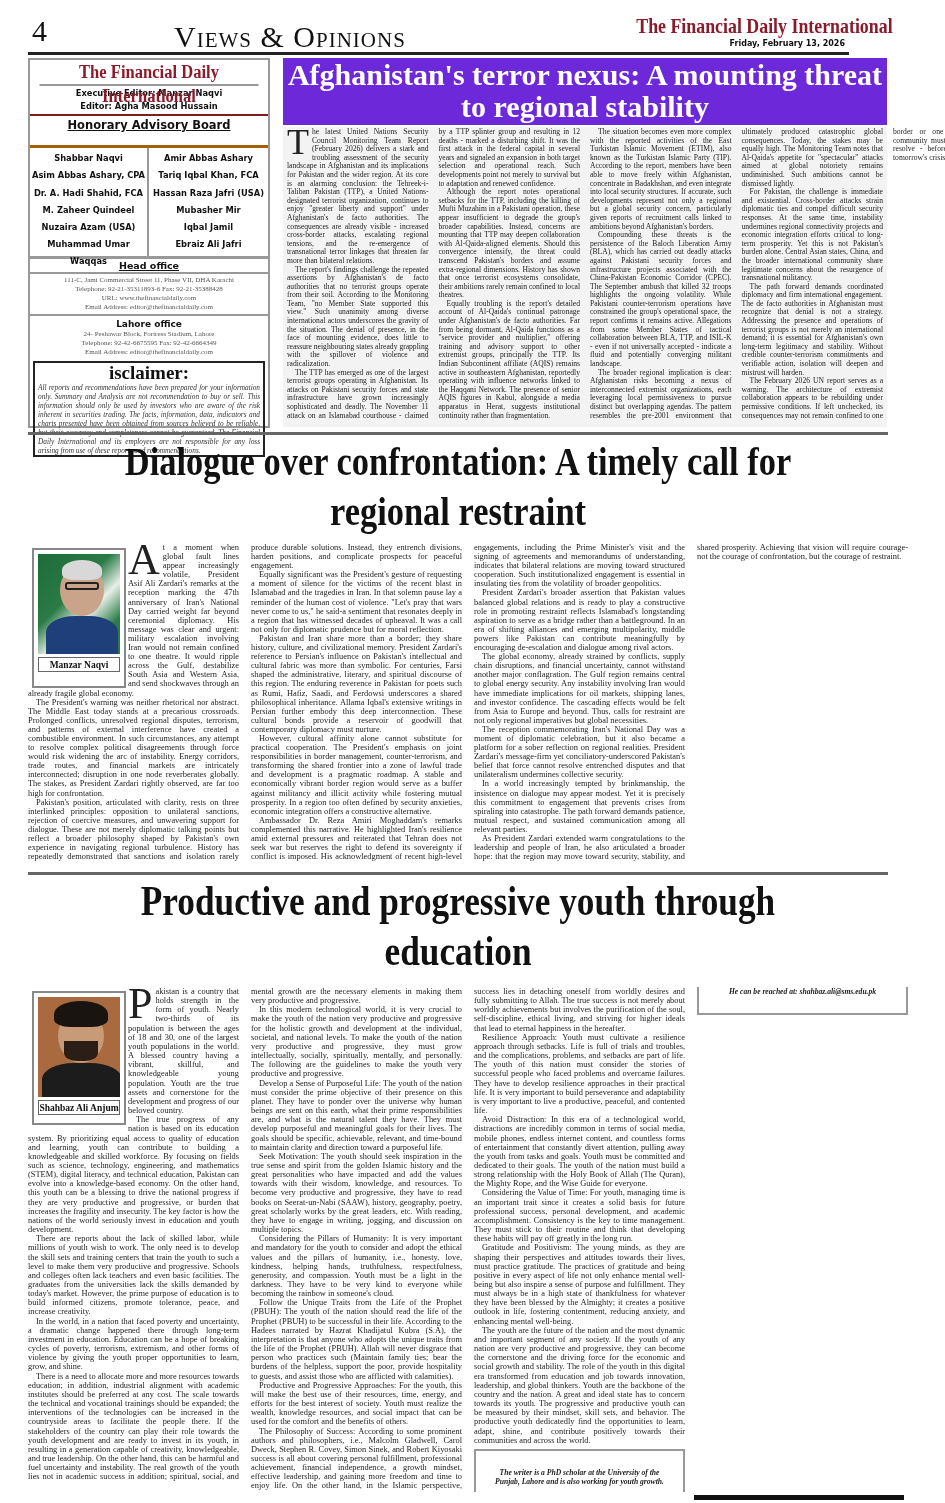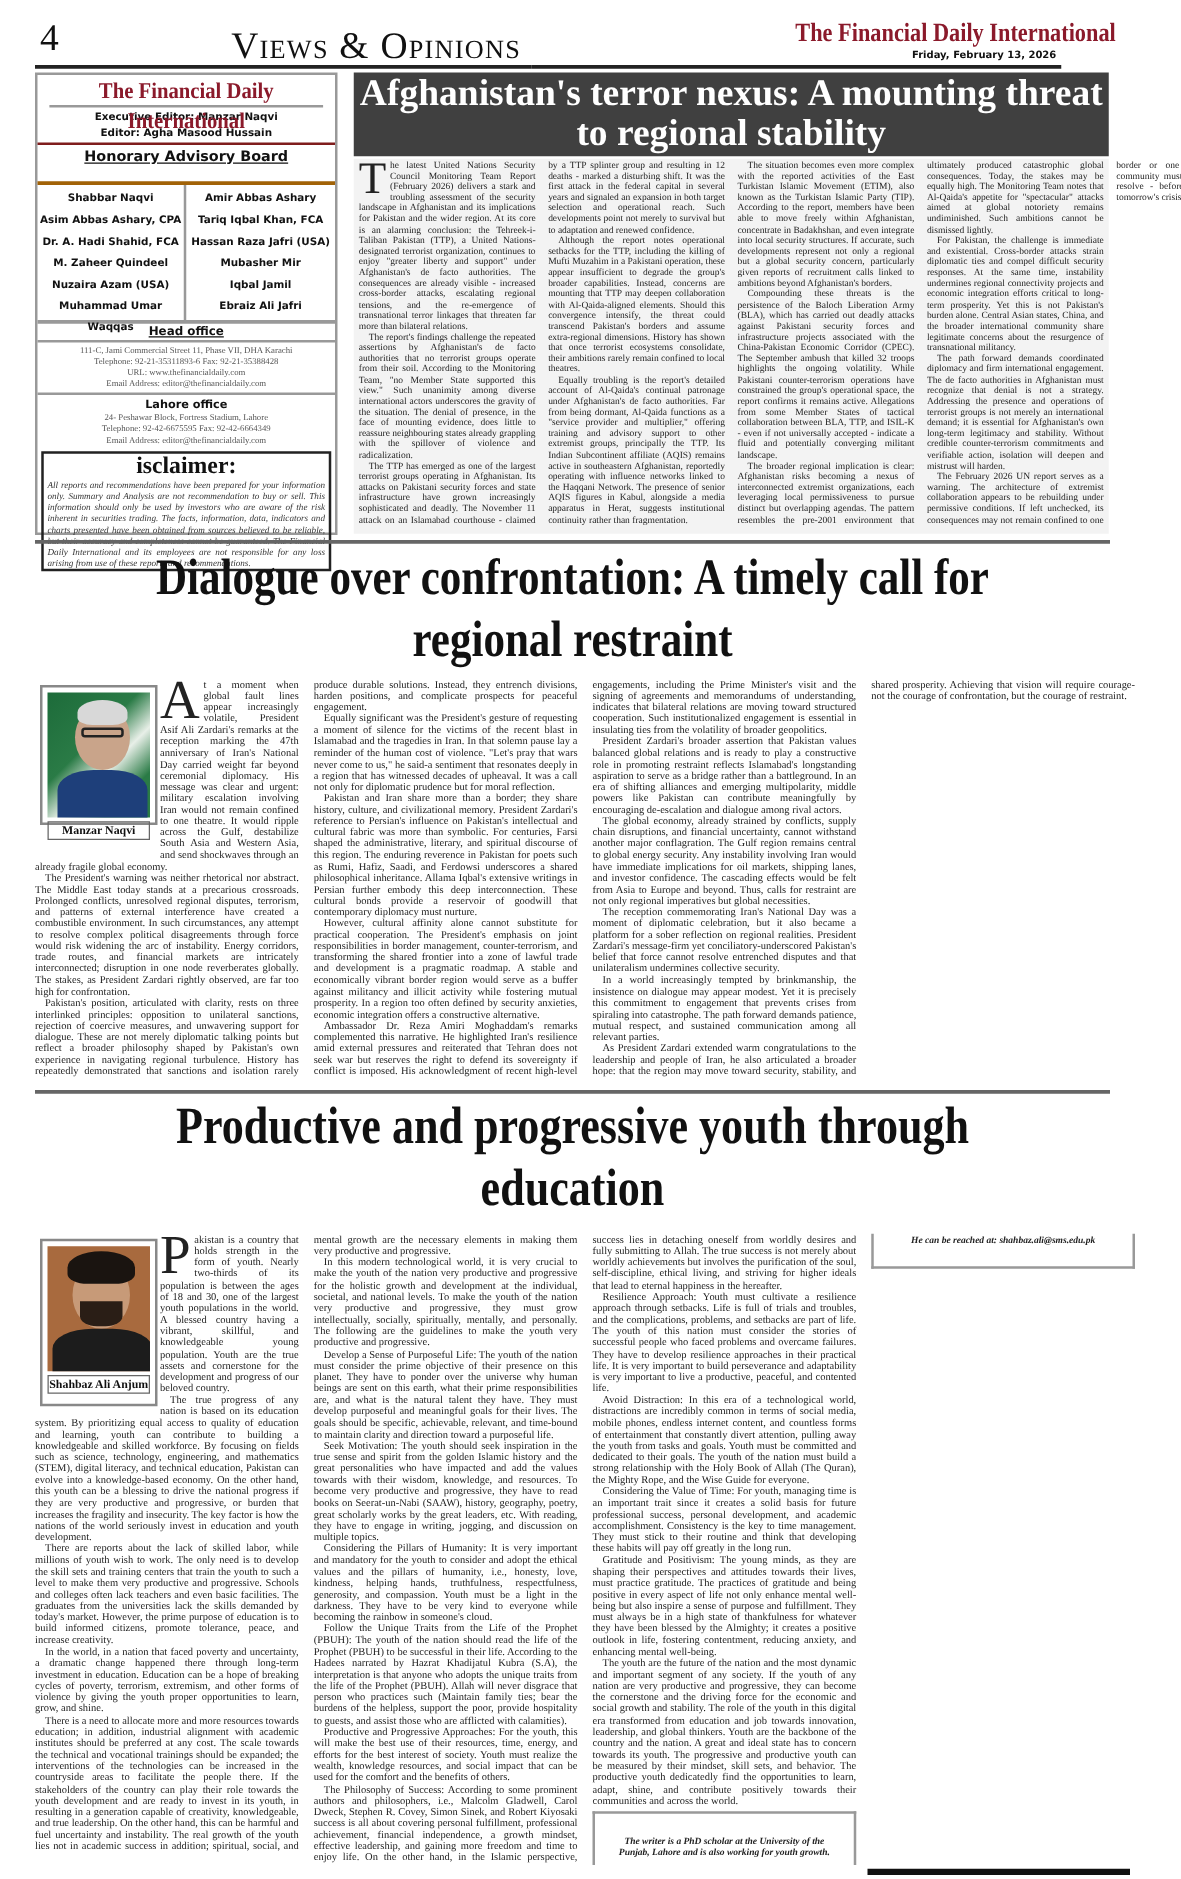--- a/index.html
+++ b/index.html
@@ -1,48 +1,48 @@
 <!DOCTYPE html>
 <html><head>
 <meta charset="utf-8">
 <style>
 *{box-sizing:border-box;margin:0;padding:0}
 body{width:945px;height:1503px;background:#fff;font-family:"Liberation Serif",serif;color:#111;overflow:hidden;position:relative}
 .abs{position:absolute}
 .pagenum{left:32px;top:14px;font-size:30px;font-family:"Liberation Serif",serif}
-.section{left:185px;top:20px;font-size:30px;font-variant:small-caps;letter-spacing:1px;font-family:"Liberation Serif",serif}
+.section{left:174px;top:20px;font-size:30px;font-variant:small-caps;letter-spacing:1px;font-family:"Liberation Serif",serif}
 .brand{right:52px;top:14px;text-align:center;color:#8b1a2b;font-family:"Liberation Serif",serif;font-size:21px;font-weight:bold;transform:scaleX(0.85);transform-origin:right}
 .date{right:100px;top:39px;font-family:"DejaVu Sans",sans-serif;font-size:8px;font-weight:bold}
 .rule1{left:28px;top:52px;width:397px;height:3px;background:#222}
 .rule1b{left:425px;top:52px;width:424px;height:3px;background:#222}
 .sidebar{left:28px;top:58px;width:242px;height:370px;border:2px solid #999;background:#fff}
 .sb-brand{height:26px;border-bottom:2px solid #999;text-align:center;color:#8b1a2b;font-size:18px;font-weight:bold;line-height:24px;transform:scaleX(0.92)}
 .sb-ed{text-align:center;font-family:"DejaVu Sans",sans-serif;font-size:8.3px;font-weight:bold;line-height:13px;border-bottom:2px solid #7f1d1d;padding:1px 0}
 .sb-hab{text-align:center;font-family:"DejaVu Sans",sans-serif;font-size:11.5px;font-weight:bold;text-decoration:underline;height:32px;line-height:19px;border-bottom:3px solid #a16207}
 .sb-grid{display:grid;grid-template-columns:1fr 1fr;border-bottom:3px solid #999}
 .sb-col{padding:2px 0}
 .sb-col:first-child{border-right:2px solid #999}
 .sb-name{text-align:center;font-family:"DejaVu Sans",sans-serif;font-size:8.3px;font-weight:bold;height:17.3px;line-height:17px}
 .sb-head{text-align:center;font-family:"DejaVu Sans",sans-serif;font-size:9.5px;font-weight:bold;text-decoration:underline;border-bottom:2px solid #999;height:15px;line-height:14px}
 .sb-addr{text-align:center;font-family:Liberation Serif, serif;font-size:7px;color:#555;line-height:9px;padding:2px 0;border-bottom:2px solid #999}
 .sb-lahore{text-align:center;font-family:"DejaVu Sans",sans-serif;font-size:9px;font-weight:bold;line-height:12px;padding-top:2px}
 .disc{margin:2px 3px 0 3px;border:2px solid #222;padding:0 3px}
 .disc-t{text-align:center;font-size:19px;font-weight:bold;line-height:20px}
 .disc-b{font-style:italic;font-size:7.3px;line-height:9px;text-align:justify;color:#333}
-.hl1{left:283px;top:58px;width:604px;height:67px;background:#404040;color:#fff;font-family:"Liberation Serif",serif;font-weight:bold;font-size:30px;line-height:32px;text-align:center;padding-top:1px}
+.hl1{left:283px;top:58px;width:604px;height:67px;background:#6d28d9;color:#fff;font-family:"Liberation Serif",serif;font-weight:bold;font-size:30px;line-height:32px;text-align:center;padding-top:1px}
 .cols{display:grid;gap:10px;font-size:7.6px;line-height:8.6px;text-align:justify;color:#222}
 .cols p{text-indent:8px}
 .a1cols{left:283px;top:127px;width:604px;height:300px;grid-template-columns:repeat(4,1fr);background:#f3f3f3;padding:1px 4px 0}
 .dropcap{float:left;font-size:36px;line-height:28px;margin:0 3px 0 0;font-weight:normal}
 .rule2{left:28px;top:432px;width:860px;height:3px;background:#666}
 .hl2{left:28px;top:436px;width:860px;text-align:center;font-family:"Liberation Serif",serif;font-weight:bold;font-size:41px;line-height:50px;transform:scaleX(0.84)}
 .photo{border:2px solid #888;padding:4px;background:#fff}
 .photo .img{width:100%;position:relative;overflow:hidden}
 .photo .cap{border:1px solid #666;margin-top:3px;text-align:center;font-size:9.5px;font-weight:bold;height:15px;line-height:14px}
-.p1{left:32px;top:548px;width:94px;height:112px}
+.p1{left:32px;top:548px;width:94px;height:140px}
 .p1 .img{height:100px;background:linear-gradient(135deg,#1d6b3a 0%,#2a7b46 40%,#e8efe8 60%,#2a7b46 80%)}
 .p2{left:32px;top:991px;width:94px;height:134px}
 .p2 .img{height:100px;background:#a86a3e}
 .head{position:absolute;border-radius:50%}
 .a2body{left:28px;top:543px;width:880px;height:320px;grid-template-columns:repeat(4,1fr);font-size:8.4px;line-height:9.1px}
 .rule3{left:28px;top:872px;width:860px;height:3px;background:#666}
 .hl3{left:28px;top:876px;width:860px;text-align:center;font-family:"Liberation Serif",serif;font-weight:bold;font-size:42px;line-height:50px;transform:scaleX(0.84)}
 .a3body{left:28px;top:987px;width:880px;height:505px;grid-template-columns:repeat(4,1fr);font-size:8.4px;line-height:9.15px}
 .bio{border:2px solid #999;margin-top:4px;padding:17px;text-align:center;font-style:italic;font-weight:bold;font-size:7.6px;line-height:9px}
 .bottomrule{left:694px;top:1495px;width:210px;height:5px;background:#111}

